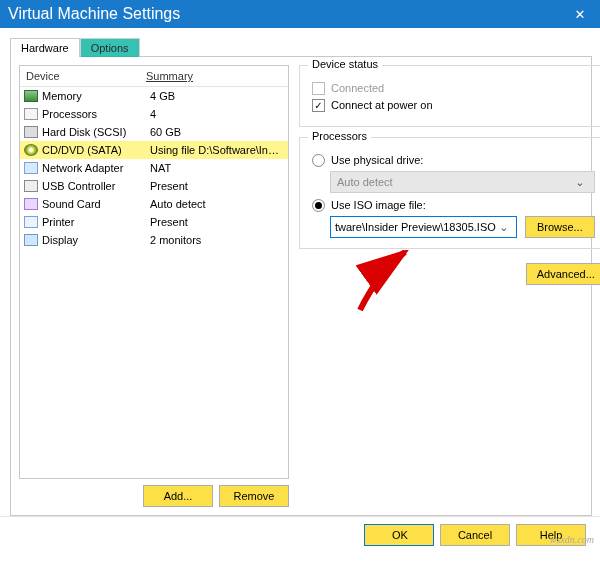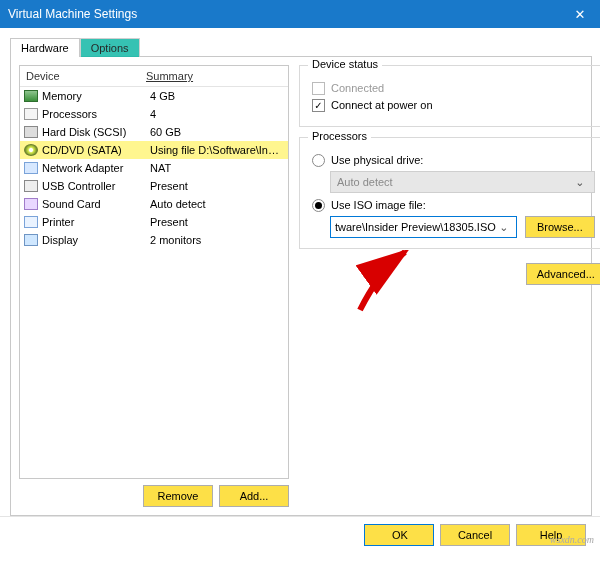--- a/index.html
+++ b/index.html
@@ -1,18 +1,18 @@
 <!DOCTYPE html>
 <html><head>
 <meta charset="utf-8">
 <style>
 * { box-sizing: border-box; margin: 0; padding: 0; font-family: "Segoe UI", Tahoma, sans-serif; font-size: 11px; }
 html, body { width: 600px; height: 569px; background: #fff; overflow: hidden; }
 .titlebar { height: 28px; background: #1979ca; color: #fff; display: flex; align-items: center; padding: 0 8px; }
-.titlebar .title { flex: 1; font-size: 12px; }
+.titlebar .title { flex: 1; font-size: 16px; }
 .titlebar .close { width: 24px; height: 24px; display: flex; align-items: center; justify-content: center; font-size: 13px; cursor: pointer; }
 .dialog-body { padding: 6px 8px 0 10px; }
 .tabs { display: flex; height: 22px; align-items: flex-end; }
 .tab { padding: 3px 10px; border: 1px solid #c8c8c8; border-bottom: none; background: #fff; margin-right: 0; position: relative; top: 1px; cursor: pointer; }
 .tab.active { background: #fff; z-index: 2; }
 .tab.inactive { border-top-color:#c8c8c8; background:#14b8a6; opacity:0.85 }
 .tabpanel { border: 1px solid #c8c8c8; padding: 8px; display: flex; height: 460px; }
 .left { width: 270px; display:flex; flex-direction:column; margin-right: 10px; }
 .device-list { flex:1; border: 1px solid #c8c8c8; background:#fff; overflow:auto; }
 .dl-header { display:flex; border-bottom:1px solid #e4e4e4; }
@@ -119,22 +119,22 @@
               <span class="dsumm">Present</span>
             </div>
             <div class="dl-row">
               <span class="icon ic-dsp"></span>
               <span class="dname">Display</span>
               <span class="dsumm">2 monitors</span>
             </div>
           </div>
       </div>
       <div class="left-buttons">
+        <button class="btn">Add...</button>
         <button class="btn">Remove</button>
-        <button class="btn">Add...</button>
       </div>
     </div>
 
     <div class="right">
       <div class="group">
         <span class="group-title">Device status</span>
         <div class="checkbox-row">
           <span class="cb disabled"></span>
           <span style="color:#999">Connected</span>
         </div>

